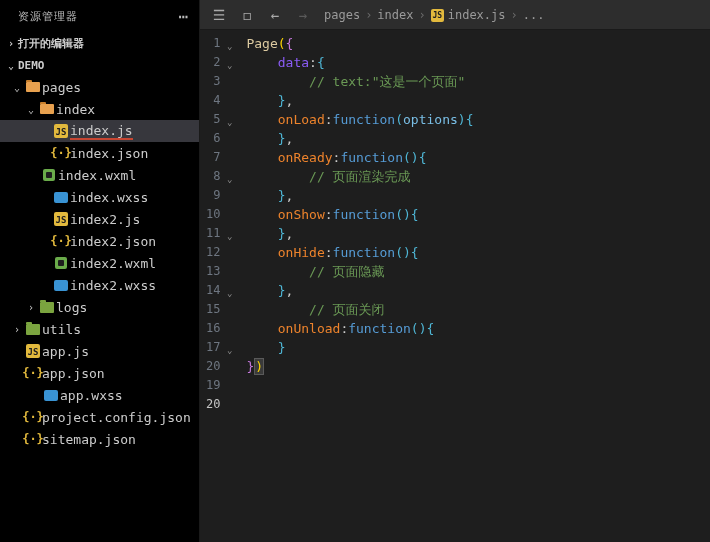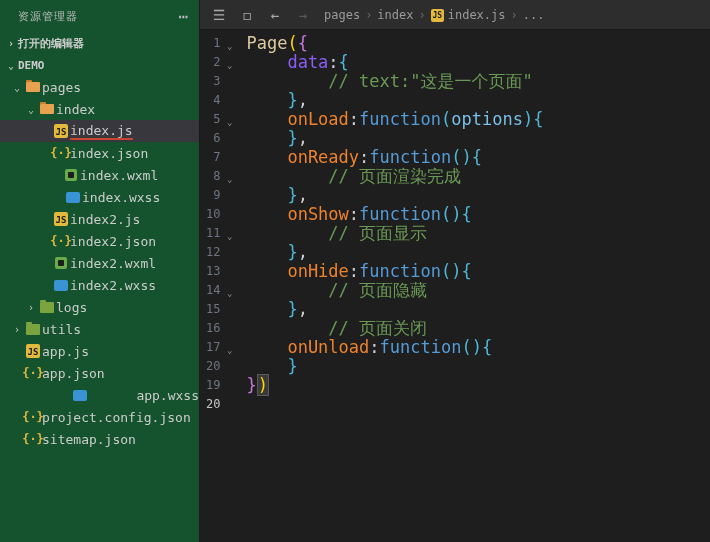--- a/index.html
+++ b/index.html
@@ -8,21 +8,21 @@
     background: #1e1e1e;
     color: #cccccc;
     font-size: 13px;
     width: 710px;
     height: 542px;
     overflow: hidden;
     display: flex;
   }
   .sidebar {
     width: 200px;
-    background: #14532d;
+    background: #000000;
     border-right: 1px solid #1a1a1a;
     display: flex;
     flex-direction: column;
   }
   .explorer-header {
     height: 32px;
     display: flex;
     align-items: center;
     justify-content: space-between;
     padding: 0 10px 0 18px;
@@ -85,21 +85,21 @@
   }
   .topbar .tb-btn { width:26px;height:26px;display:flex;align-items:center;justify-content:center;color:#aaaaaa;cursor:pointer;font-size:14px;}
   .breadcrumb { display:flex; align-items:center; color:#9a9a9a; font-size:12px; gap:2px; margin-left:6px;}
   .breadcrumb .sep{ color:#6a6a6a; padding:0 3px;}
   .breadcrumb .bc-ic { margin-right:2px;}
   .code-area { flex:1; display:flex; overflow:auto; font-family:Consolas,monospace;}
   .gutter { background:#1e1e1e; text-align:right; color:#6e7681; padding:4px 8px 4px 6px; user-select:none; position:relative;}
   .gutter .ln { height:19px; line-height:19px; font-size:12px; position:relative;}
   .gutter .ln.hi { color:#c6c6c6;}
   .fold { position:absolute; right:-12px; top:3px; color:#9a9a9a; font-size:9px; cursor:pointer;}
-  .code { padding:4px 0 4px 18px; font-size:17px;}
+  .code { padding:4px 0 4px 18px; font-size:13px;}
   .code .line { height:19px; line-height:19px; white-space:pre; }
   .c-obj{color:#dccaa0;} 
   .c-punc{color:#cccccc;}
   .c-prop{color:#8b5cf6;}
   .c-func{color:#ed832c;}
   .c-kw{color:#569cd6;}
   .c-param{color:#7abfe6;}
   .c-comment{color:#6a9955;}
   .c-bracket-y{color:#ffd602;}
   .c-bracket-p{color:#c678dd;}
@@ -144,28 +144,28 @@
         </span>
         <span class="lbl underline-red">index.js</span>
       </div>
       <div class="tree-item" style="padding-left: 38px;">
         <span class="chev none">›</span>
         <span class="ic">
           <span class="ic-json">{·}</span>
         </span>
         <span class="lbl">index.json</span>
       </div>
-      <div class="tree-item" style="padding-left: 48px;">
+      <div class="tree-item" style="padding-left: 26px;">
         <span class="chev none">›</span>
         <span class="ic">
           <span class="ic-wxml"></span>
         </span>
         <span class="lbl">index.wxml</span>
       </div>
-      <div class="tree-item" style="padding-left: 50px;">
+      <div class="tree-item" style="padding-left: 38px;">
         <span class="chev none">›</span>
         <span class="ic">
           <span class="ic-wxss"></span>
         </span>
         <span class="lbl">index.wxss</span>
       </div>
       <div class="tree-item" style="padding-left: 38px;">
         <span class="chev none">›</span>
         <span class="ic">
           <span class="ic-js">JS</span>
@@ -214,21 +214,21 @@
         </span>
         <span class="lbl">app.js</span>
       </div>
       <div class="tree-item" style="padding-left: 10px;">
         <span class="chev none">›</span>
         <span class="ic">
           <span class="ic-json">{·}</span>
         </span>
         <span class="lbl">app.json</span>
       </div>
-      <div class="tree-item" style="padding-left: 10px; justify-content: space-between;">
+      <div class="tree-item" style="padding-left: 28px;">
         <span class="chev none">›</span>
         <span class="ic">
           <span class="ic-wxss"></span>
         </span>
         <span class="lbl">app.wxss</span>
       </div>
       <div class="tree-item" style="padding-left: 10px;">
         <span class="chev none">›</span>
         <span class="ic">
           <span class="ic-json">{·}</span>
@@ -288,21 +288,20 @@
         <div class="line"><span class="c-obj">Page</span><span class="c-bracket-y">(</span><span class="c-bracket-p">{</span></div>
         <div class="line"><span class="">    </span><span class="c-prop">data</span><span class="c-punc">:</span><span class="c-bracket-b">{</span></div>
         <div class="line"><span class="">        </span><span class="c-comment">// text:"这是一个页面"</span></div>
         <div class="line"><span class="">    </span><span class="c-bracket-b">}</span><span class="c-punc">,</span></div>
         <div class="line"><span class="">    </span><span class="c-func">onLoad</span><span class="c-punc">:</span><span class="c-kw">function</span><span class="c-bracket-b">(</span><span class="c-param">options</span><span class="c-bracket-b">)</span><span class="c-bracket-b">{</span></div>
         <div class="line"><span class="">    </span><span class="c-bracket-b">}</span><span class="c-punc">,</span></div>
         <div class="line"><span class="">    </span><span class="c-func">onReady</span><span class="c-punc">:</span><span class="c-kw">function</span><span class="c-bracket-b">()</span><span class="c-bracket-b">{</span></div>
         <div class="line"><span class="">        </span><span class="c-comment">// 页面渲染完成</span></div>
         <div class="line"><span class="">    </span><span class="c-bracket-b">}</span><span class="c-punc">,</span></div>
         <div class="line"><span class="">    </span><span class="c-func">onShow</span><span class="c-punc">:</span><span class="c-kw">function</span><span class="c-bracket-b">()</span><span class="c-bracket-b">{</span></div>
-        <div class="line"><span class="">        </span><span class="c-comment">// 页面显示</span></div>
         <div class="line"><span class="">    </span><span class="c-bracket-b">}</span><span class="c-punc">,</span></div>
         <div class="line"><span class="">    </span><span class="c-func">onHide</span><span class="c-punc">:</span><span class="c-kw">function</span><span class="c-bracket-b">()</span><span class="c-bracket-b">{</span></div>
         <div class="line"><span class="">        </span><span class="c-comment">// 页面隐藏</span></div>
         <div class="line"><span class="">    </span><span class="c-bracket-b">}</span><span class="c-punc">,</span></div>
         <div class="line"><span class="">        </span><span class="c-comment">// 页面关闭</span></div>
         <div class="line"><span class="">    </span><span class="c-func">onUnload</span><span class="c-punc">:</span><span class="c-kw">function</span><span class="c-bracket-b">()</span><span class="c-bracket-b">{</span></div>
         <div class="line"><span class="">    </span><span class="c-bracket-b">}</span></div>
         <div class="line lastline"><span class="c-bracket-p">}</span><span class="c-bracket-y cursor-box">)</span></div>
       </div>
   </div>

